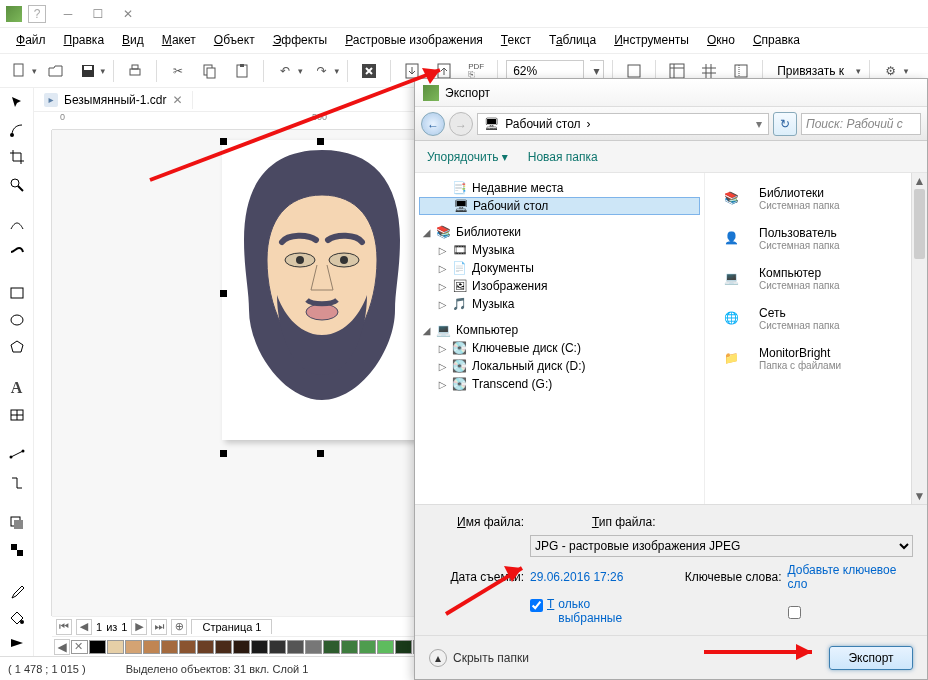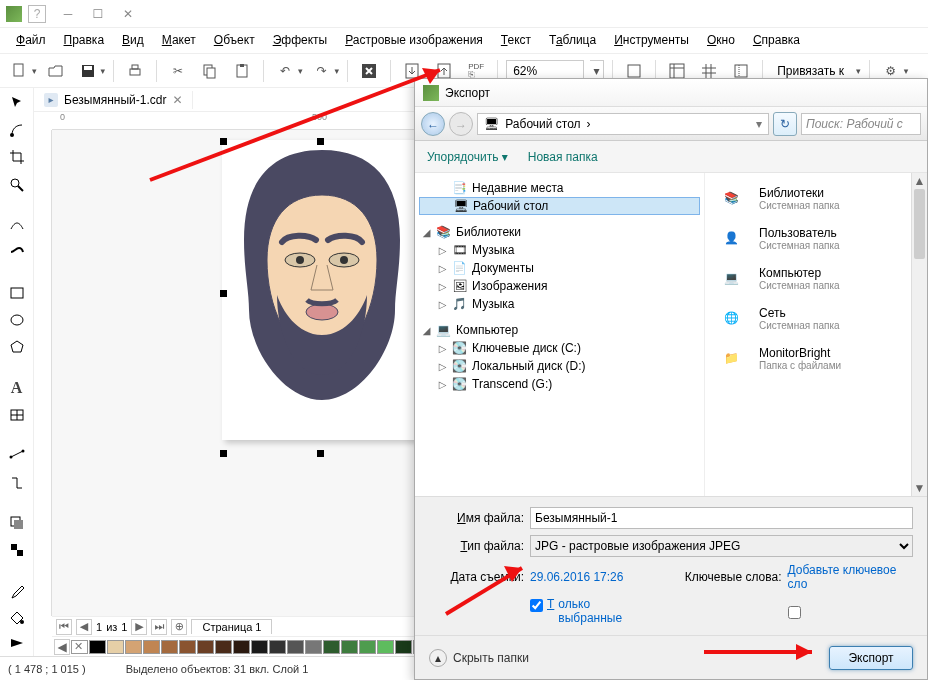--- a/index.html
+++ b/index.html
@@ -544,21 +544,20 @@
         </div>
       <div class="scroll-v">
           <div class="arr" style="top:0">▲</div>
           <div class="thumb"></div>
           <div class="arr" style="bottom:0">▼</div>
         </div>
     </div>
   </div>
   <div class="dlg-fields">
     <div class="lbl"><u>И</u>мя файла:</div>
-    <div style="grid-column:2/5"><input type="text" value="Безымянный-1" style=""></div>
     <div class="lbl"><u>Т</u>ип файла:</div>
     <div style="grid-column:2/5"><select><option>JPG - растровые изображения JPEG</option></select></div>
     <div class="lbl">Дата съемки:</div>
     <div class="linkval">29.06.2016 17:26</div>
     <div class="lbl" style="white-space:nowrap">Ключевые слова:</div>
     <div class="linkval">Добавьте ключевое сло</div>
     <div></div>
     <div class="chk"><input type="checkbox" checked="" style=""><u>Т</u>олько выбранные</div>
     <div></div>
     <div class="chk">

